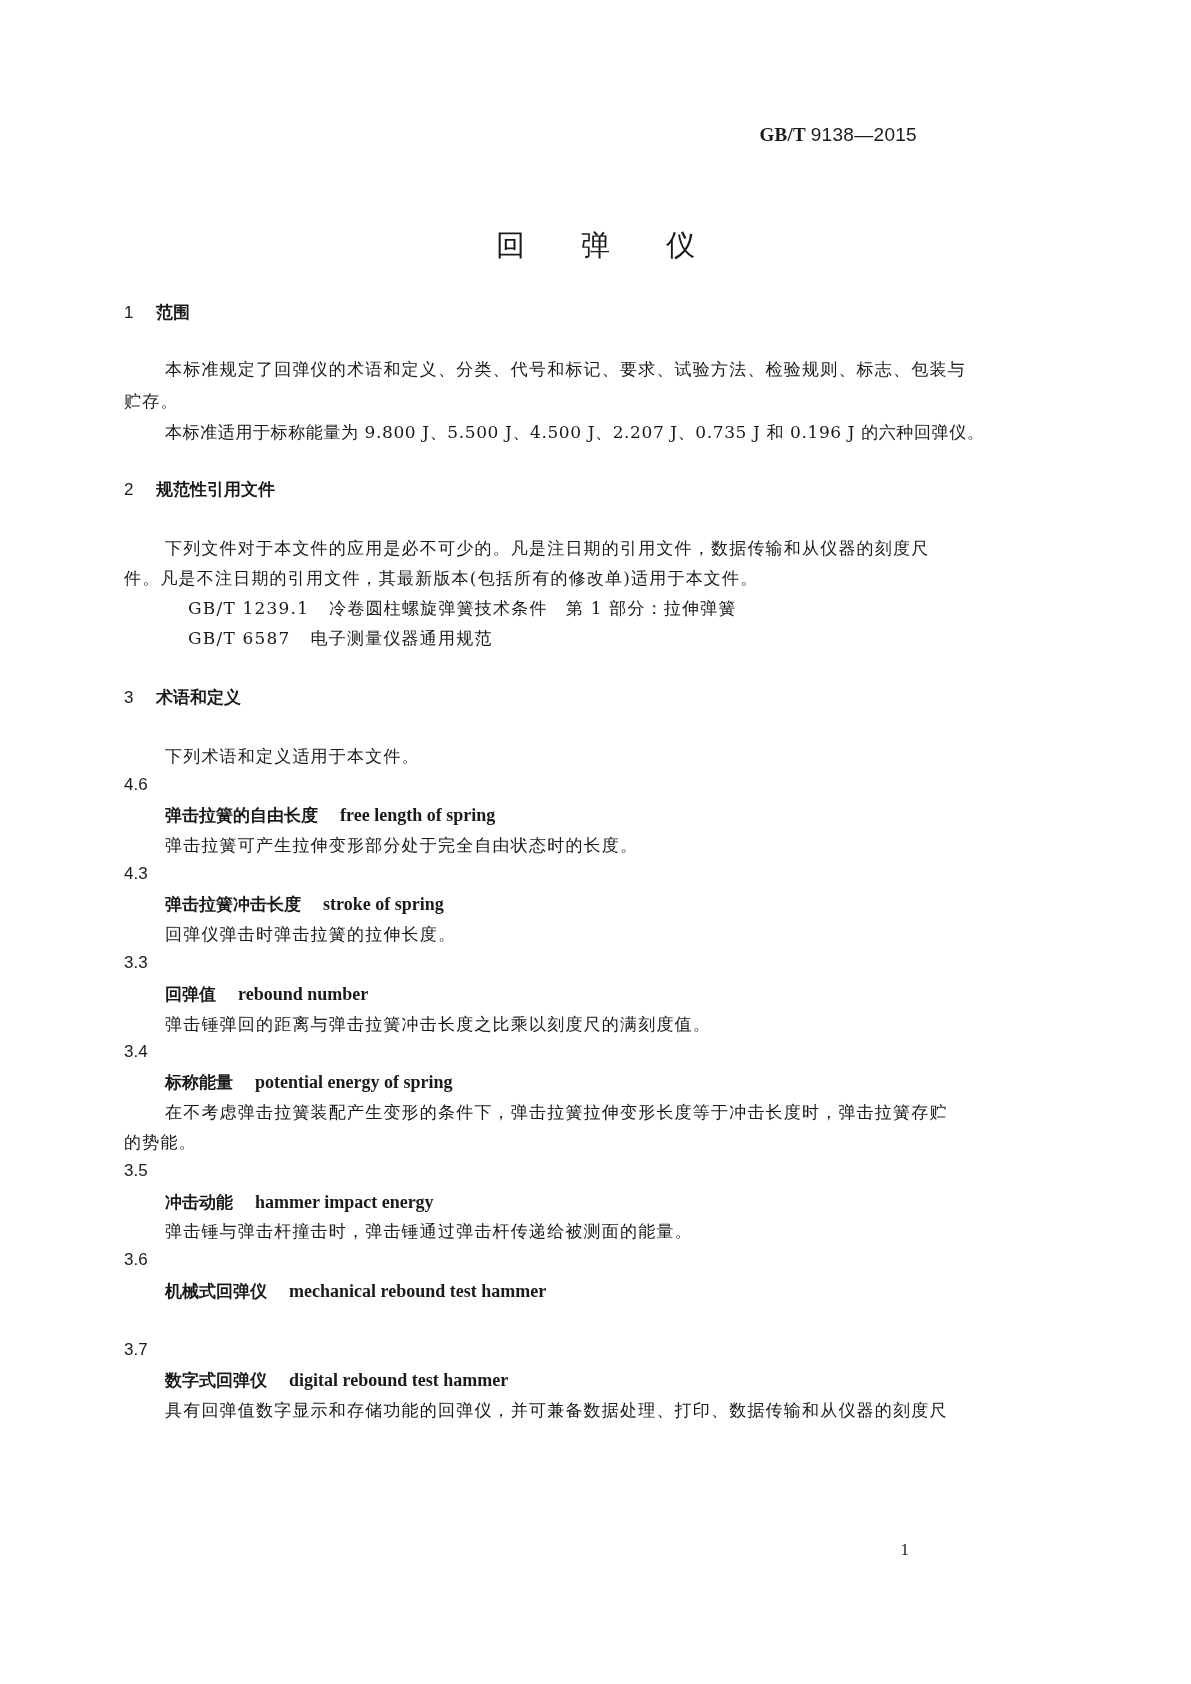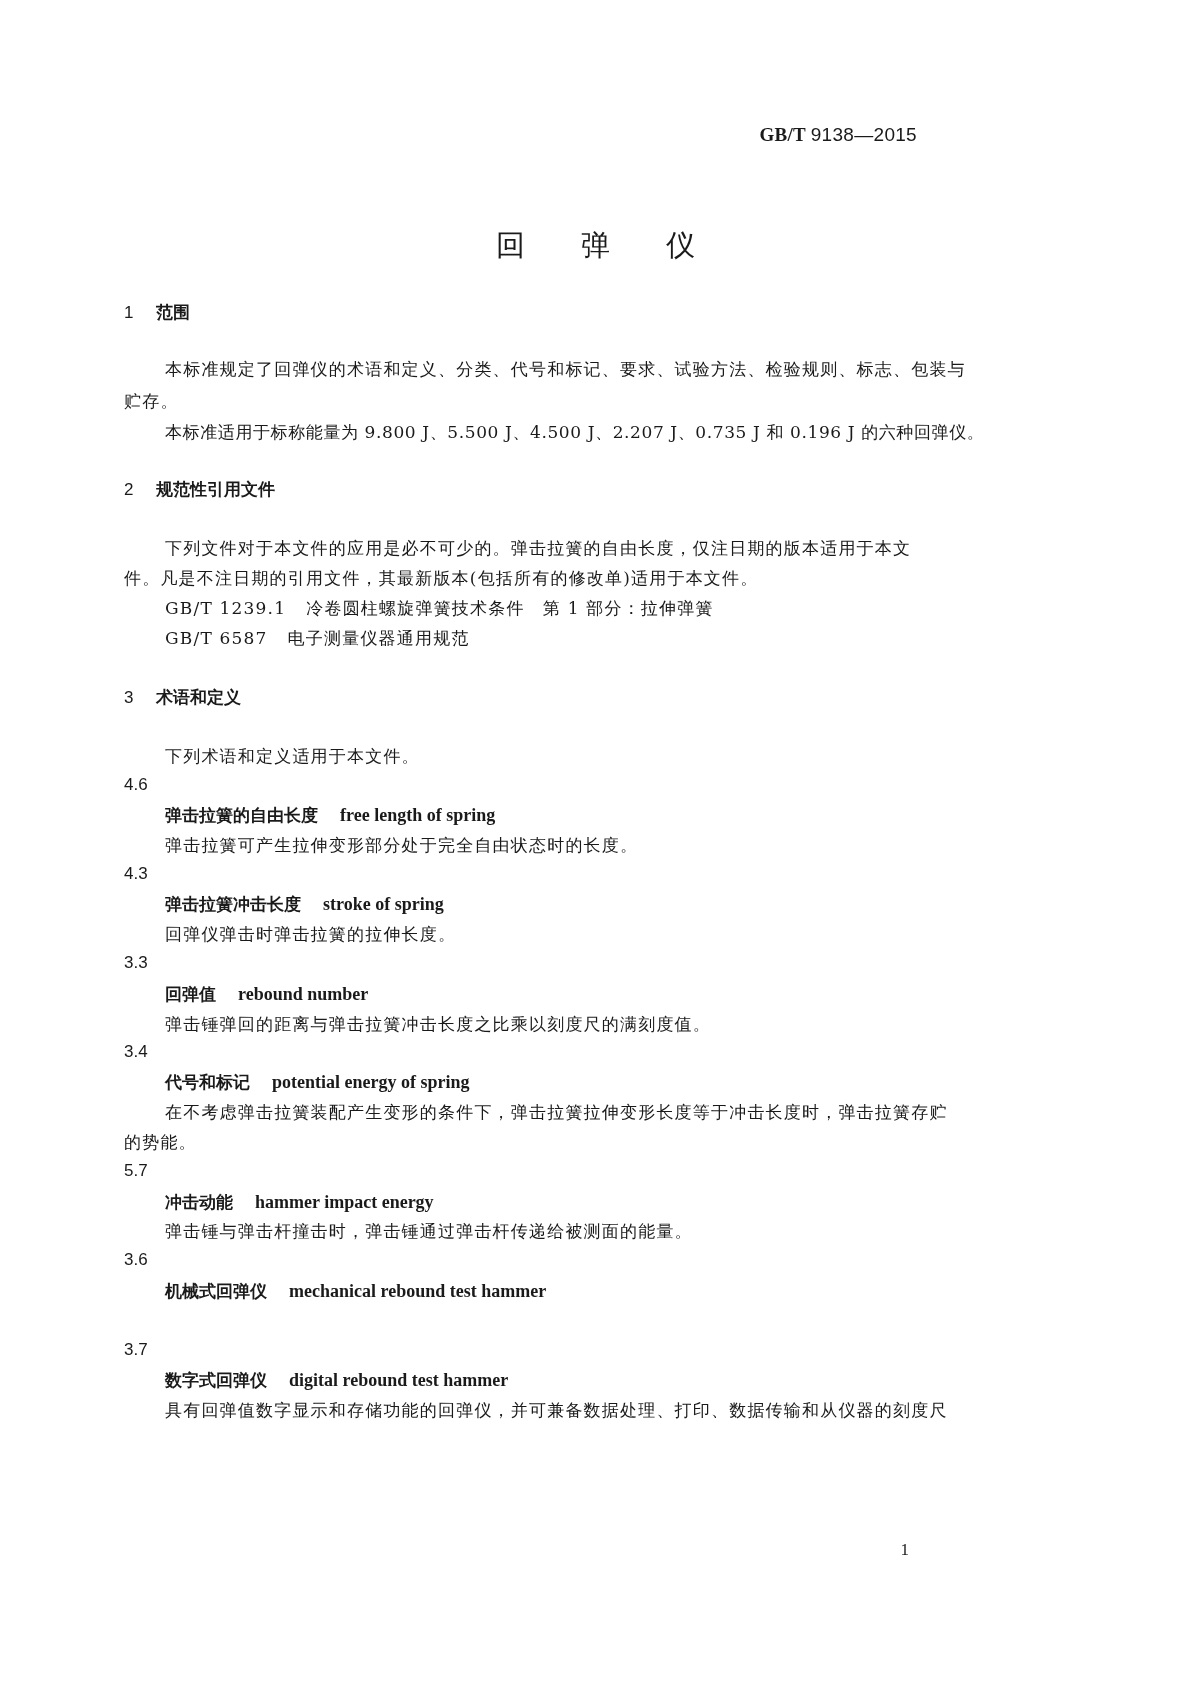--- a/index.html
+++ b/index.html
@@ -23,21 +23,21 @@
   .abs { position: absolute; white-space: nowrap; }
   .h {
     font-family: "DejaVu Sans", sans-serif; font-weight: bold; font-size: 17px;
   }
   .h .n { display: inline-block; width: 32px; font-weight: normal; font-family: "Liberation Sans", sans-serif; }
   .p { font-size: 17px; letter-spacing: 1.2px; }
   .clause { font-family: "Liberation Sans", sans-serif; font-size: 17px; }
   .term { font-family: "DejaVu Sans", sans-serif; font-weight: bold; font-size: 17px; }
   .term .en { font-family: "Liberation Serif", serif; font-weight: bold; font-size: 18px; margin-left: 22px; }
   .pnum { position: absolute; right: 137px; top: 1540px; font-family: "Liberation Serif", serif; font-size: 17px; }
-  .ref .code { display: inline-block; margin-right: 20px; }
+  .ref .code { display: inline-block; margin-right: 20px; margin-left: 23px; }
 </style>
 </head>
 <body>
 
 <div class="page">
 
   <div class="std-code">
     <span>GB/T</span>
     <span class="num">9138—2015</span>
   </div>
@@ -47,21 +47,21 @@
   <div class="abs h" style="left:124px; top:301px;">
     <span class="n">1</span><span>范围</span>
   </div>
   <div class="abs p" style="left:165px; top:358px;">本标准规定了回弹仪的术语和定义、分类、代号和标记、要求、试验方法、检验规则、标志、包装与</div>
   <div class="abs p" style="left:124px; top:390px;">贮存。</div>
   <div class="abs p" style="left:165px; top:421px; letter-spacing:0.6px;">本标准适用于标称能量为 9.800 J、5.500 J、4.500 J、2.207 J、0.735 J 和 0.196 J 的六种回弹仪。</div>
 
   <div class="abs h" style="left:124px; top:478px;">
     <span class="n">2</span><span>规范性引用文件</span>
   </div>
-  <div class="abs p" style="left:165px; top:537px;">下列文件对于本文件的应用是必不可少的。弹击拉簧的自由长度，仅注日期的版本适用于本文</div>
+  <div class="abs p" style="left:165px; top:537px;">下列文件对于本文件的应用是必不可少的。凡是注日期的引用文件，数据传输和从仪器的刻度尺</div>
   <div class="abs p" style="left:124px; top:567px;">件。凡是不注日期的引用文件，其最新版本(包括所有的修改单)适用于本文件。</div>
   <div class="abs p ref" style="left:165px; top:597px;">
     <span class="code">GB/T 1239.1</span><span>冷卷圆柱螺旋弹簧技术条件　第 1 部分：拉伸弹簧</span>
   </div>
   <div class="abs p ref" style="left:165px; top:627px;">
     <span class="code">GB/T 6587</span><span>电子测量仪器通用规范</span>
   </div>
 
   <div class="abs h" style="left:124px; top:686px;">
     <span class="n">3</span><span>术语和定义</span>
@@ -74,25 +74,25 @@
 
   <div class="abs clause" style="left:124px; top:864px;">4.3</div>
   <div class="abs term" style="left:165px; top:893px;"><span>弹击拉簧冲击长度</span><span class="en">stroke of spring</span></div>
   <div class="abs p" style="left:165px; top:923px;">回弹仪弹击时弹击拉簧的拉伸长度。</div>
 
   <div class="abs clause" style="left:124px; top:953px;">3.3</div>
   <div class="abs term" style="left:165px; top:983px;"><span>回弹值</span><span class="en">rebound number</span></div>
   <div class="abs p" style="left:165px; top:1013px;">弹击锤弹回的距离与弹击拉簧冲击长度之比乘以刻度尺的满刻度值。</div>
 
   <div class="abs clause" style="left:124px; top:1042px;">3.4</div>
-  <div class="abs term" style="left:165px; top:1071px;"><span>代号和标记</span><span class="en">potential energy of spring</span></div>
+  <div class="abs term" style="left:165px; top:1071px;"><span>标称能量</span><span class="en">potential energy of spring</span></div>
   <div class="abs p" style="left:165px; top:1101px;">在不考虑弹击拉簧装配产生变形的条件下，弹击拉簧拉伸变形长度等于冲击长度时，弹击拉簧存贮</div>
   <div class="abs p" style="left:124px; top:1131px;">的势能。</div>
 
-  <div class="abs clause" style="left:124px; top:1161px;">5.7</div>
+  <div class="abs clause" style="left:124px; top:1161px;">3.5</div>
   <div class="abs term" style="left:165px; top:1191px;"><span>冲击动能</span><span class="en">hammer impact energy</span></div>
   <div class="abs p" style="left:165px; top:1220px;">弹击锤与弹击杆撞击时，弹击锤通过弹击杆传递给被测面的能量。</div>
 
   <div class="abs clause" style="left:124px; top:1250px;">3.6</div>
   <div class="abs term" style="left:165px; top:1280px;"><span>机械式回弹仪</span><span class="en">mechanical rebound test hammer</span></div>
 
   <div class="abs clause" style="left:124px; top:1340px;">3.7</div>
   <div class="abs term" style="left:165px; top:1369px;"><span>数字式回弹仪</span><span class="en">digital rebound test hammer</span></div>
   <div class="abs p" style="left:165px; top:1399px;">具有回弹值数字显示和存储功能的回弹仪，并可兼备数据处理、打印、数据传输和从仪器的刻度尺</div>
 

